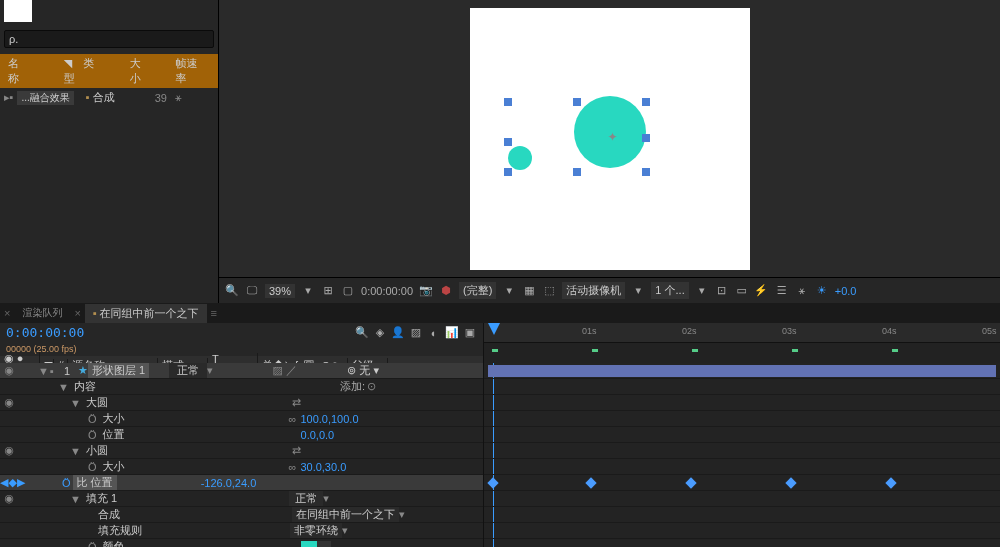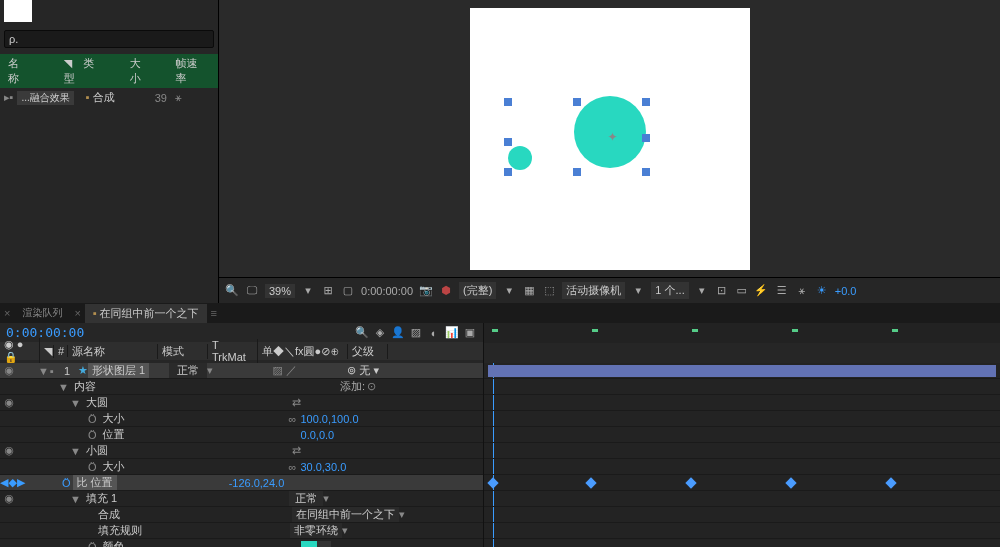--- a/index.html
+++ b/index.html
@@ -2,21 +2,21 @@
 <html><head>
 <meta charset="utf-8">
 <style>
 *{margin:0;padding:0;box-sizing:border-box;font-family:"Microsoft YaHei",Arial,sans-serif;font-size:11px;color:#ccc;user-select:none}
 body{background:#1e1e1e;width:1000px;height:547px;overflow:hidden;position:relative}
 .top-area{display:flex;height:303px}
 .project-panel{width:219px;background:#262626;border-right:1px solid #000;display:flex;flex-direction:column}
 .thumb{width:28px;height:22px;background:#fff;margin:0 4px 2px}
 .proj-name{font-size:9px;color:#888;margin-left:4px}
 .search-row{margin:6px 4px;background:#1a1a1a;padding:2px 4px;border:1px solid #0a0a0a;border-radius:2px}
-.proj-header{display:flex;align-items:center;padding:2px 8px;background:#14532d;font-size:10px}
+.proj-header{display:flex;align-items:center;padding:2px 8px;background:#a16207;font-size:10px}
 .proj-header span{margin-right:8px}
 .proj-row{display:flex;align-items:center;padding:2px 4px}
 .proj-row .nm{background:#3a3a3a;padding:0 4px;margin-left:4px;font-size:10px}
 .proj-footer{margin-top:auto;padding:4px;display:flex;gap:4px;align-items:center;font-size:10px;color:#888}
 .proj-footer .box{width:14px;height:12px;border:1px solid #555}
 .comp-panel{flex:1;background:#262626;display:flex;flex-direction:column}
 .viewer{flex:1;display:flex;align-items:center;justify-content:center;background:#2a2a2a;position:relative}
 .canvas{width:280px;height:262px;background:#fff;position:relative}
 .circle{position:absolute;border-radius:50%;background:#28d8c0}
 .c1{width:72px;height:72px;left:104px;top:88px}
@@ -148,32 +148,43 @@
         <div class="tl-icons">
           <span class="icon">🔍</span>
           <span class="icon">◈</span>
           <span class="icon">👤</span>
           <span class="icon">▨</span>
           <span class="icon">◐</span>
           <span class="icon">📊</span>
           <span class="icon">▣</span>
         </div>
       </div>
+      <div class="time-row">
+          <span class="fps">00000 (25.00 fps)</span>
+        </div>
       <div class="col-header">
         <div style="width:40px"><span>◉</span> ● <span>🔒</span></div>
         <div style="width:14px">◥</div>
         <div style="width:14px">#</div>
         <div style="width:90px">源名称</div>
         <div style="width:50px">模式</div>
         <div style="width:50px">T  TrkMat</div>
         <div style="width:90px">单◆＼fx圓●⊘⊕</div>
         <div style="width:40px">父级</div>
       </div>
     </div>
     <div class="tl-right">
+      <div class="ruler">
+        <div class="playhead"></div>
+        <span class="ruler-label" style="left:98px">01s</span>
+        <span class="ruler-label" style="left:198px">02s</span>
+        <span class="ruler-label" style="left:298px">03s</span>
+        <span class="ruler-label" style="left:398px">04s</span>
+        <span class="ruler-label" style="left:498px">05s</span>
+      </div>
       <div style="height:20px;background:#222;position:relative">
         <div class="mark" style="left:8px"></div>
           <div class="mark" style="left:108px"></div>
           <div class="mark" style="left:208px"></div>
           <div class="mark" style="left:308px"></div>
           <div class="mark" style="left:408px"></div>
       </div>
     </div>
   </div>
 
@@ -231,21 +242,21 @@
           <span class="stopwatch">Ö</span>
         <span class="layer-name">大小</span>
         <span style="margin-left:160px;color:#888">∞</span>
         <span class="prop-val" style="margin-left:4px">30.0,30.0</span>
       </div>
       <div class="layer-row sel">
         <span style="width:6px;color:#3a9cff">◀◆▶</span>
         <span style="width:56px"></span>
           <span class="stopwatch" style="color:#3a9cff">Ö</span>
         <span class="layer-name box">比 位置</span>
-        <span class="prop-val" style="margin-left:112px">-126.0,24.0</span>
+        <span class="prop-val" style="margin-left:84px">-126.0,24.0</span>
       </div>
       <div class="layer-row">
         <span class="eye">◉</span>
           <span style="width:52px"></span>
           <span class="tri">▼</span>
         <span class="layer-name">填充 1</span>
         <span style="margin-left:168px;background:#2a2a2a;padding:0 6px">正常</span>
           <span style="color:#888">▾</span>
       </div>
       <div class="layer-row">

